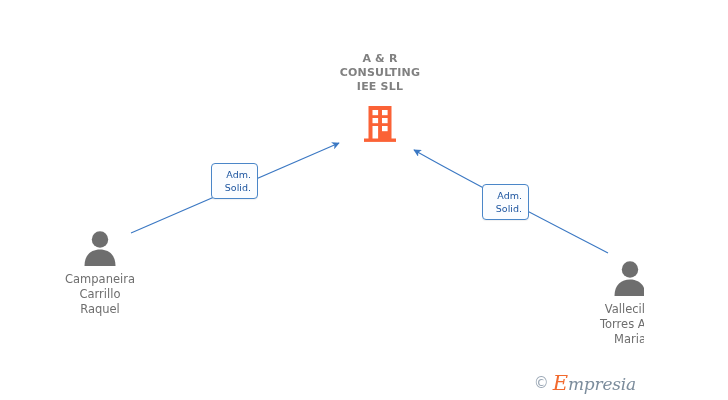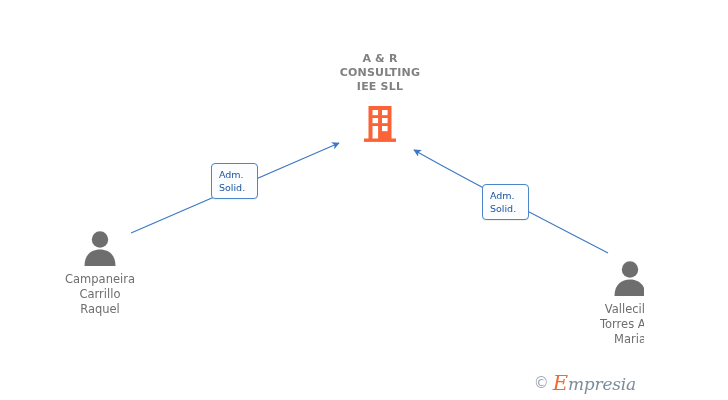--- a/index.html
+++ b/index.html
@@ -75,21 +75,21 @@
     box-sizing: border-box;
     background: #fbfdff;
     border: 1px solid #4a86c8;
     border-radius: 4px;
     padding: 4px 6px 4px 7px;
     font-size: 9.5px;
     color: #1e56a0;
     line-height: 13px;
     white-space: pre-line;
     box-shadow: 0 1px 1px rgba(0,0,0,0.06);
-    text-align: left;
+    text-align: right;
     width: 47px;
   }
   .edge-label.left  { left: 211px; top: 163px; }
   .edge-label.right { left: 482px; top: 184px; }
 
   
   .watermark {
     position: absolute;
     right: 8px;
     bottom: 6px;

